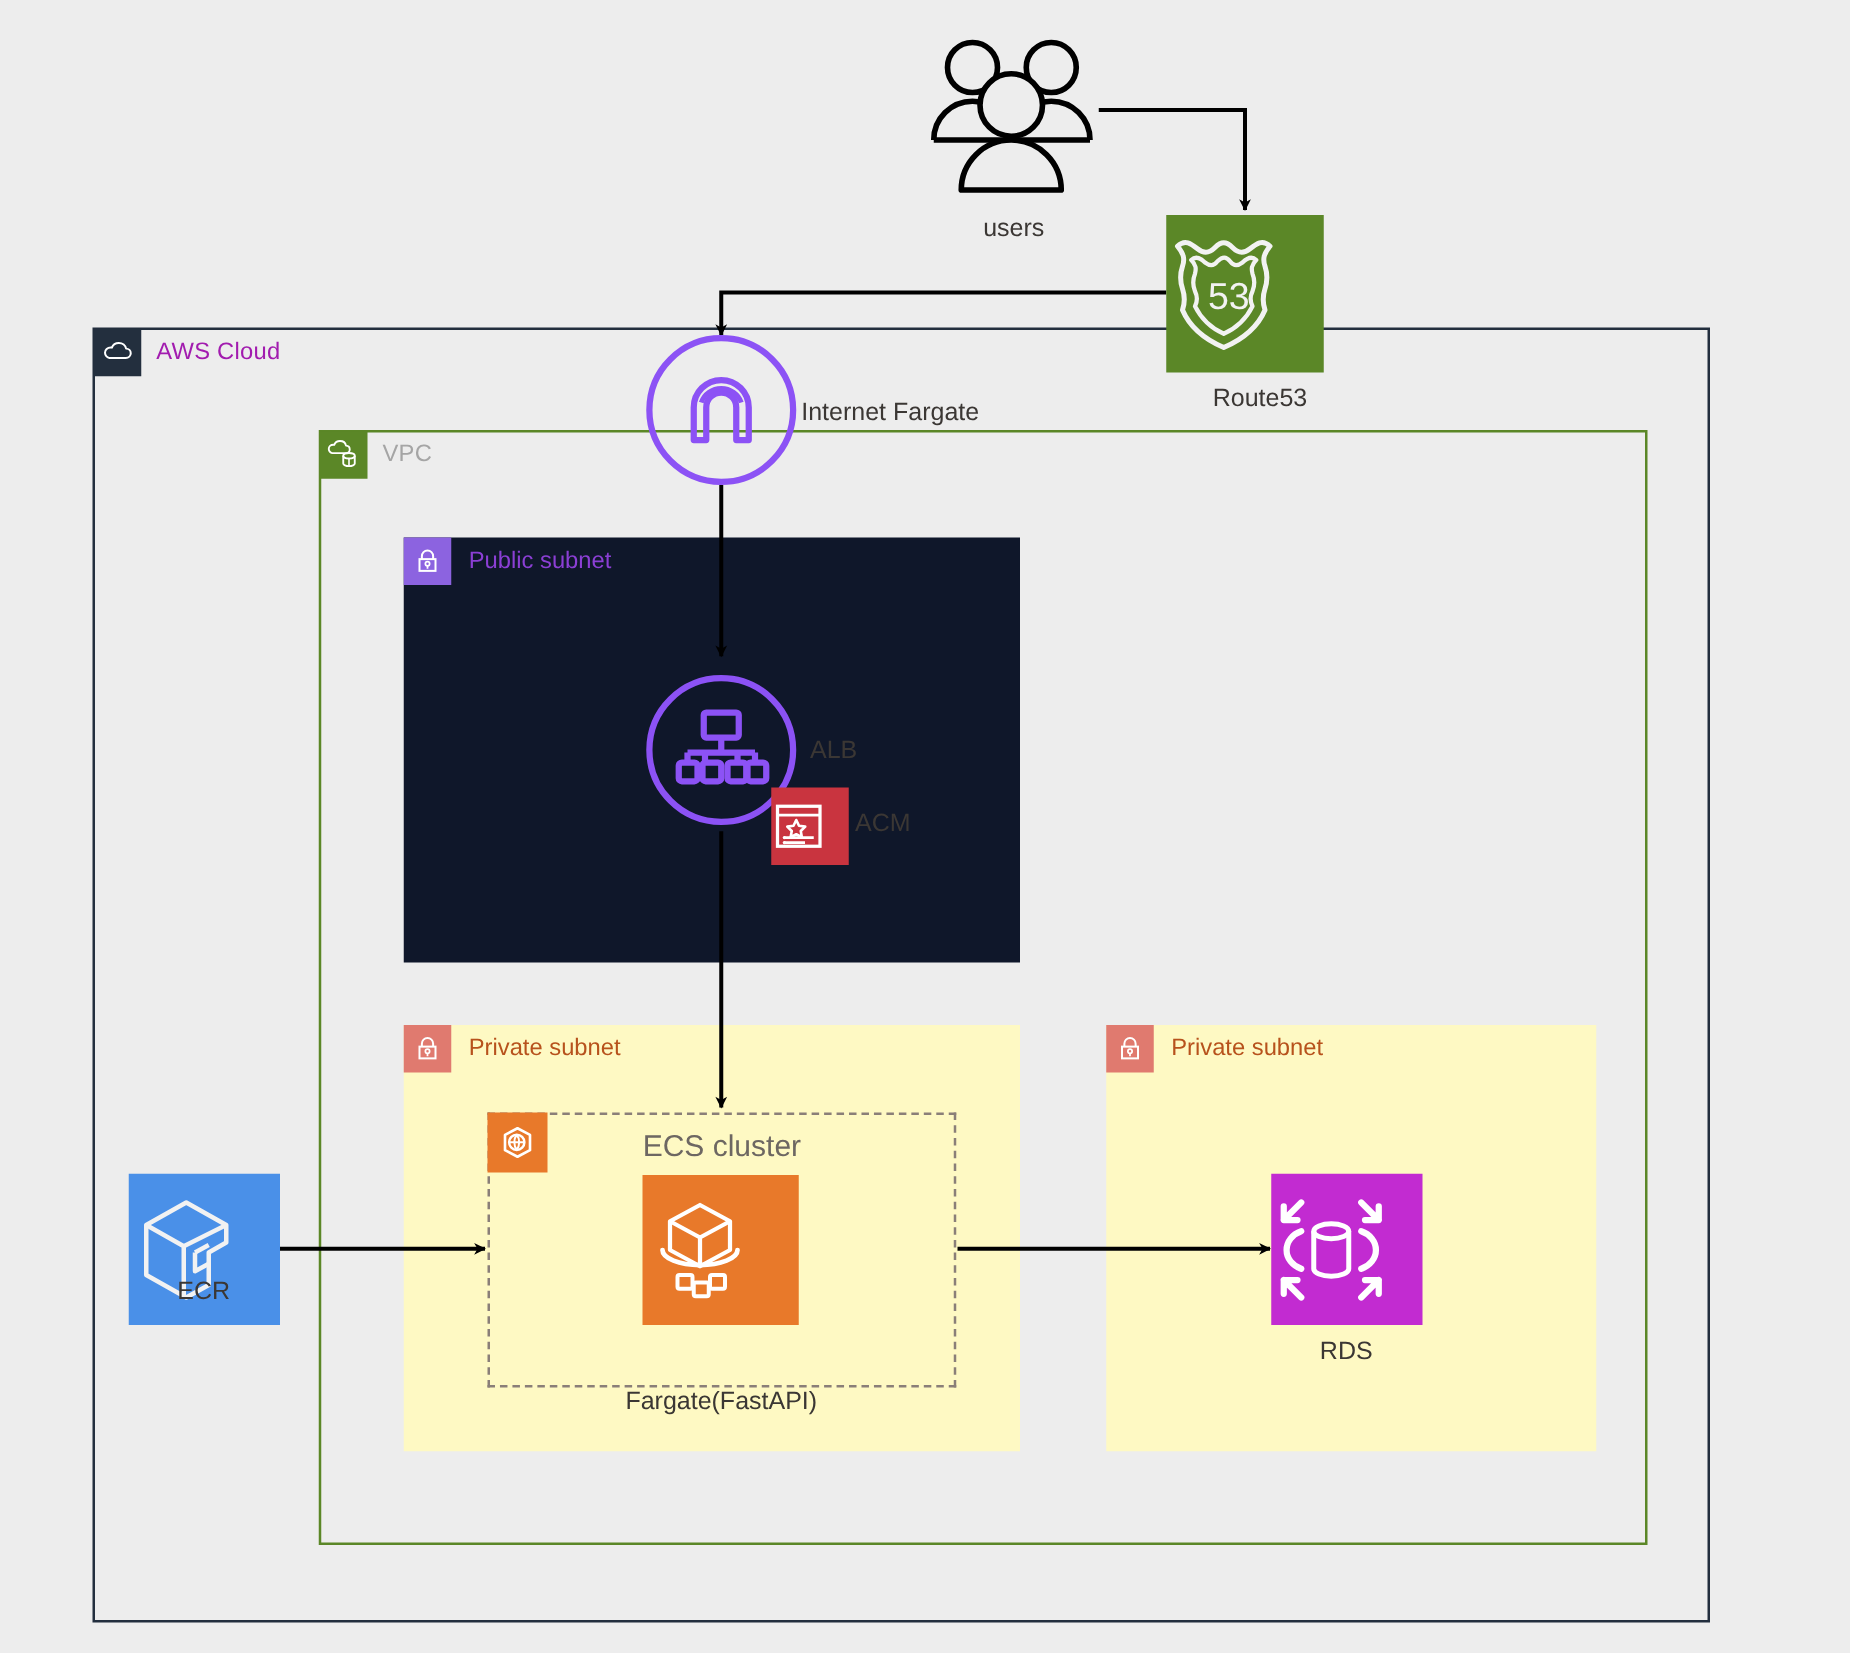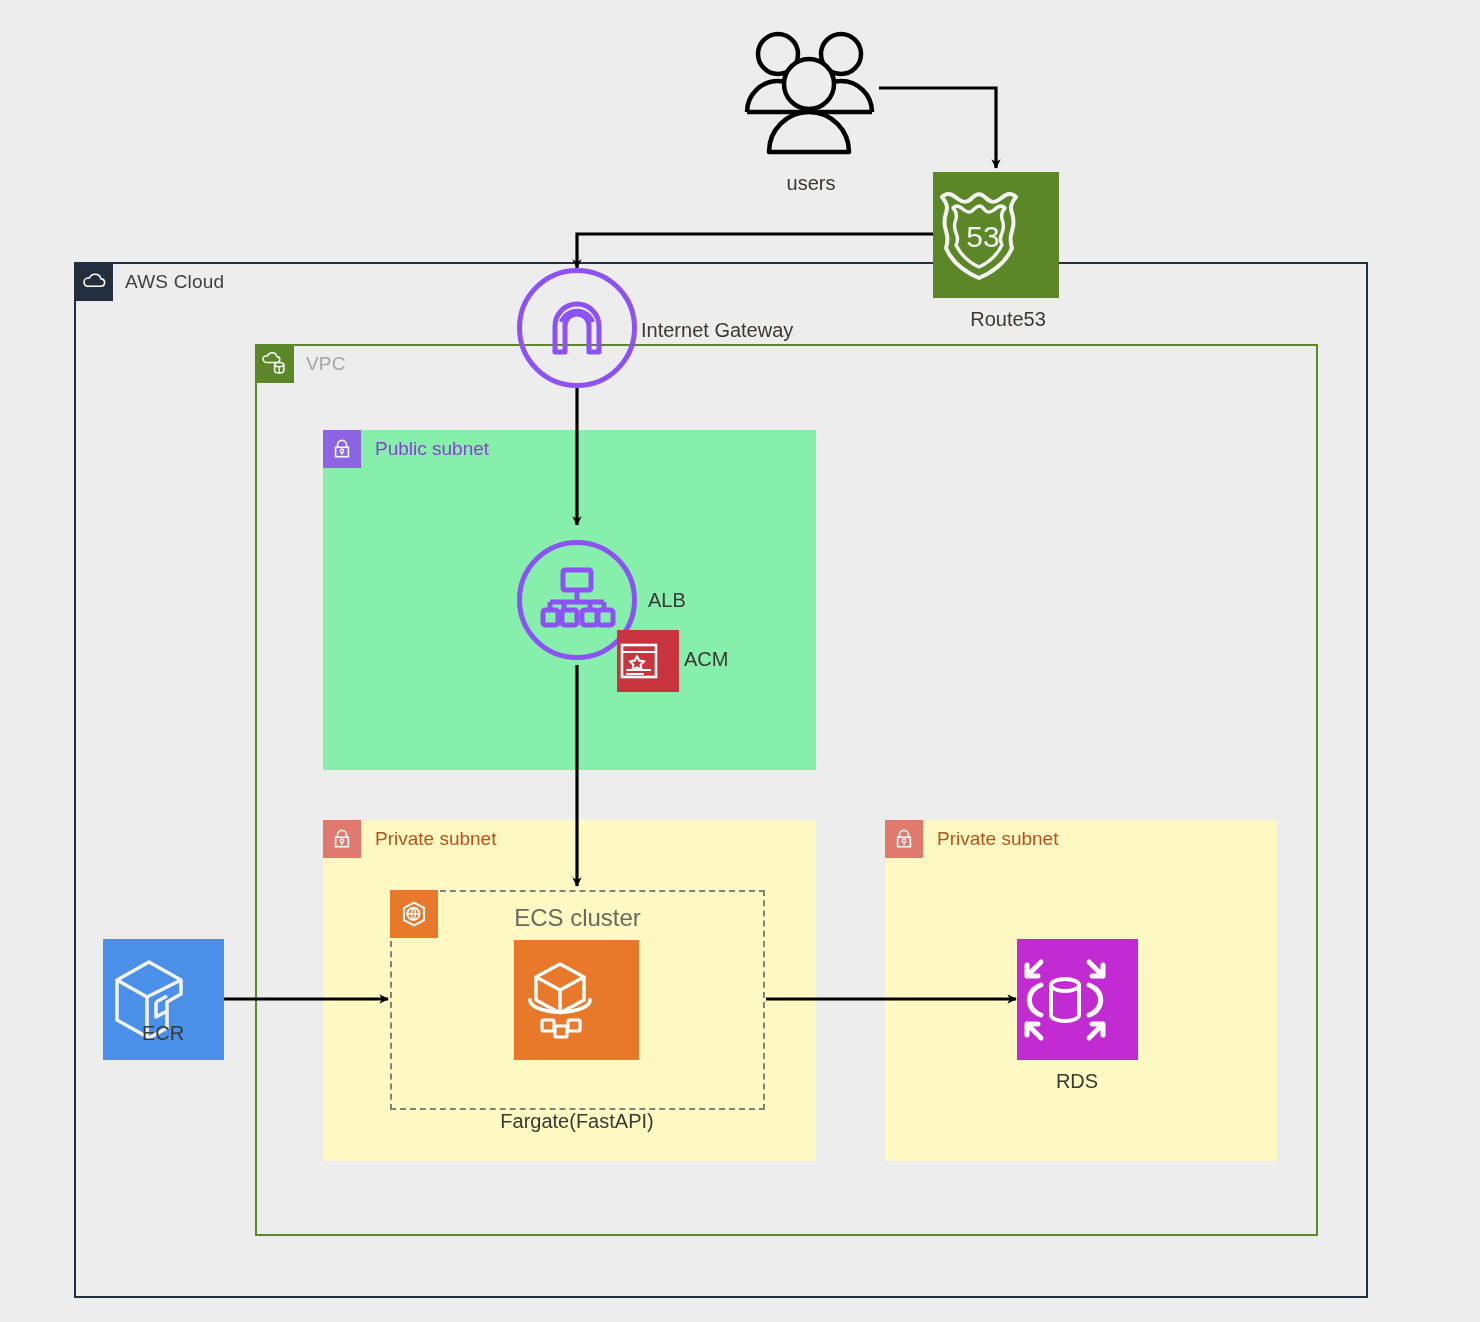--- a/index.html
+++ b/index.html
@@ -23,27 +23,27 @@
     top:-1px;left:-1px;
   }
   .grp-badge{
     width:38px;height:38px;display:flex;align-items:center;justify-content:center;
     flex:0 0 38px;
   }
   .grp-title{
     font-size:19px;letter-spacing:.2px;padding-left:12px;white-space:nowrap;
   }
   .aws-badge{background:#232f3e;}
-  .aws-title{color:#404040;}
+  .aws-title{color:#a21caf;}
   .vpc-badge{background:#5b8727;}
   .vpc-title{color:#a5a5a5;}
 
   
   .subnet{position:absolute;box-sizing:border-box;}
-  .subnet-pub{background:#86efac;}
+  .subnet-pub{background:#0f172a;}
   .subnet-prv{background:#fef9c3;}
   .sn-label{position:absolute;top:0;left:0;display:flex;align-items:center;}
   .sn-badge{width:38px;height:38px;flex:0 0 38px;display:flex;align-items:center;justify-content:center;}
   .sn-badge-pub{background:#8c63e0;}
   .sn-badge-prv{background:#e07a6f;}
   .sn-title{font-size:19px;padding-left:14px;white-space:nowrap;}
   .sn-title-pub{color:#8b3fd4;}
   .sn-title-prv{color:#b7521c;}
 
   
@@ -196,21 +196,21 @@
     </svg>
   </div>
   <div class="node-caption" style="left:1008px;top:308px;">Route53</div>
 
   <div class="node circ-icon" style="left:517px;top:268px;width:120px;height:120px;">
     <svg width="72" height="72" viewBox="0 0 72 72" aria-hidden="true">
       <path d="M14,60 L14,34 a22,22 0 0 1 44,0 L58,60 L48,60 L48,34 a12,12 0 0 0 -24,0 L24,60 Z" fill="none" stroke="#8c52f5" stroke-width="5" stroke-linejoin="round"></path>
       <path d="M20,30 a17,17 0 0 1 32,0" fill="none" stroke="#8c52f5" stroke-width="4"></path>
     </svg>
   </div>
-  <div class="side-caption" style="left:641px;top:319px;">Internet Gateway</div>
+  <div class="side-caption" style="left:641px;top:319px;">Internet Fargate</div>
 
   <div class="node circ-icon" style="left:517px;top:540px;width:120px;height:120px;">
     <svg width="78" height="72" viewBox="0 0 78 72" aria-hidden="true">
       <rect x="25" y="6" width="28" height="20" rx="2" fill="none" stroke="#8c52f5" stroke-width="5"></rect>
       <path d="M39,26 L39,38 M12,38 L66,38 M12,38 L12,46 M66,38 L66,46 M26,38 L26,46 M52,38 L52,46" fill="none" stroke="#8c52f5" stroke-width="5"></path>
       <rect x="5" y="46" width="15" height="15" rx="2.5" fill="none" stroke="#8c52f5" stroke-width="5"></rect>
       <rect x="24" y="46" width="15" height="15" rx="2.5" fill="none" stroke="#8c52f5" stroke-width="5"></rect>
       <rect x="44" y="46" width="15" height="15" rx="2.5" fill="none" stroke="#8c52f5" stroke-width="5"></rect>
       <rect x="60" y="46" width="15" height="15" rx="2.5" fill="none" stroke="#8c52f5" stroke-width="5"></rect>
     </svg>

